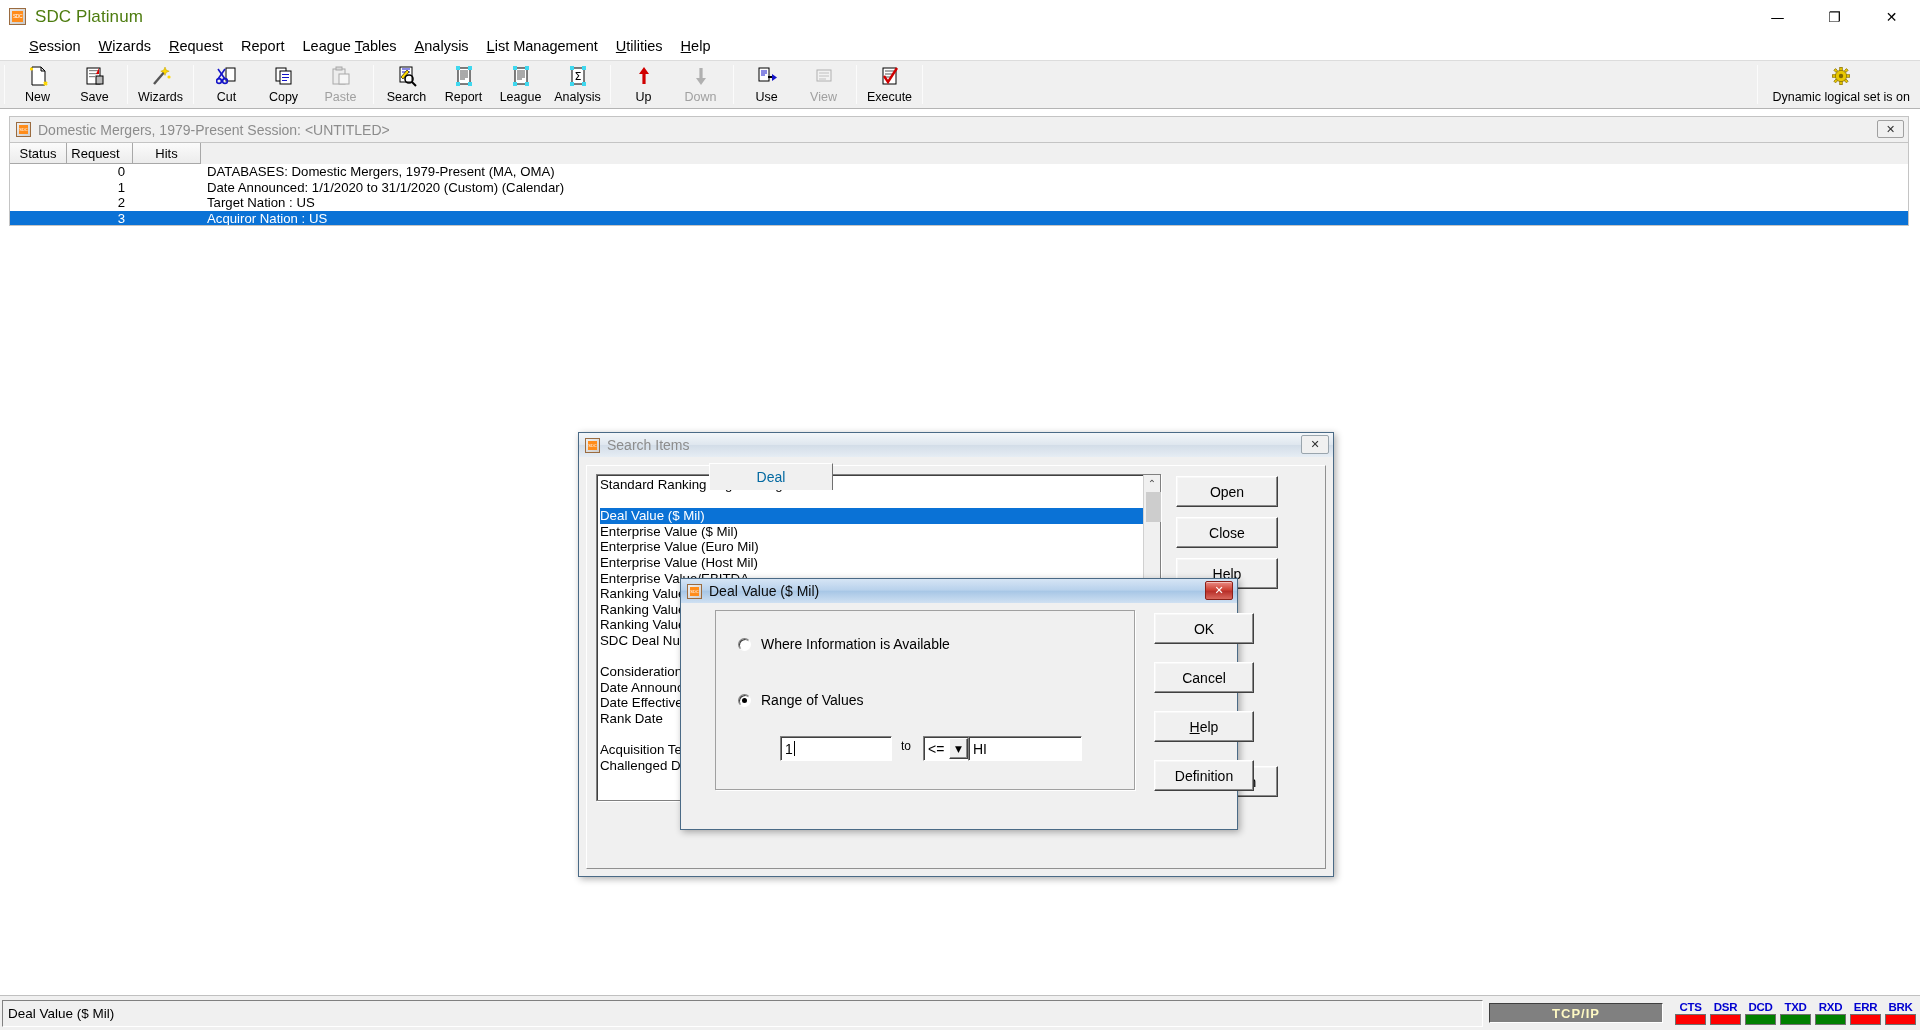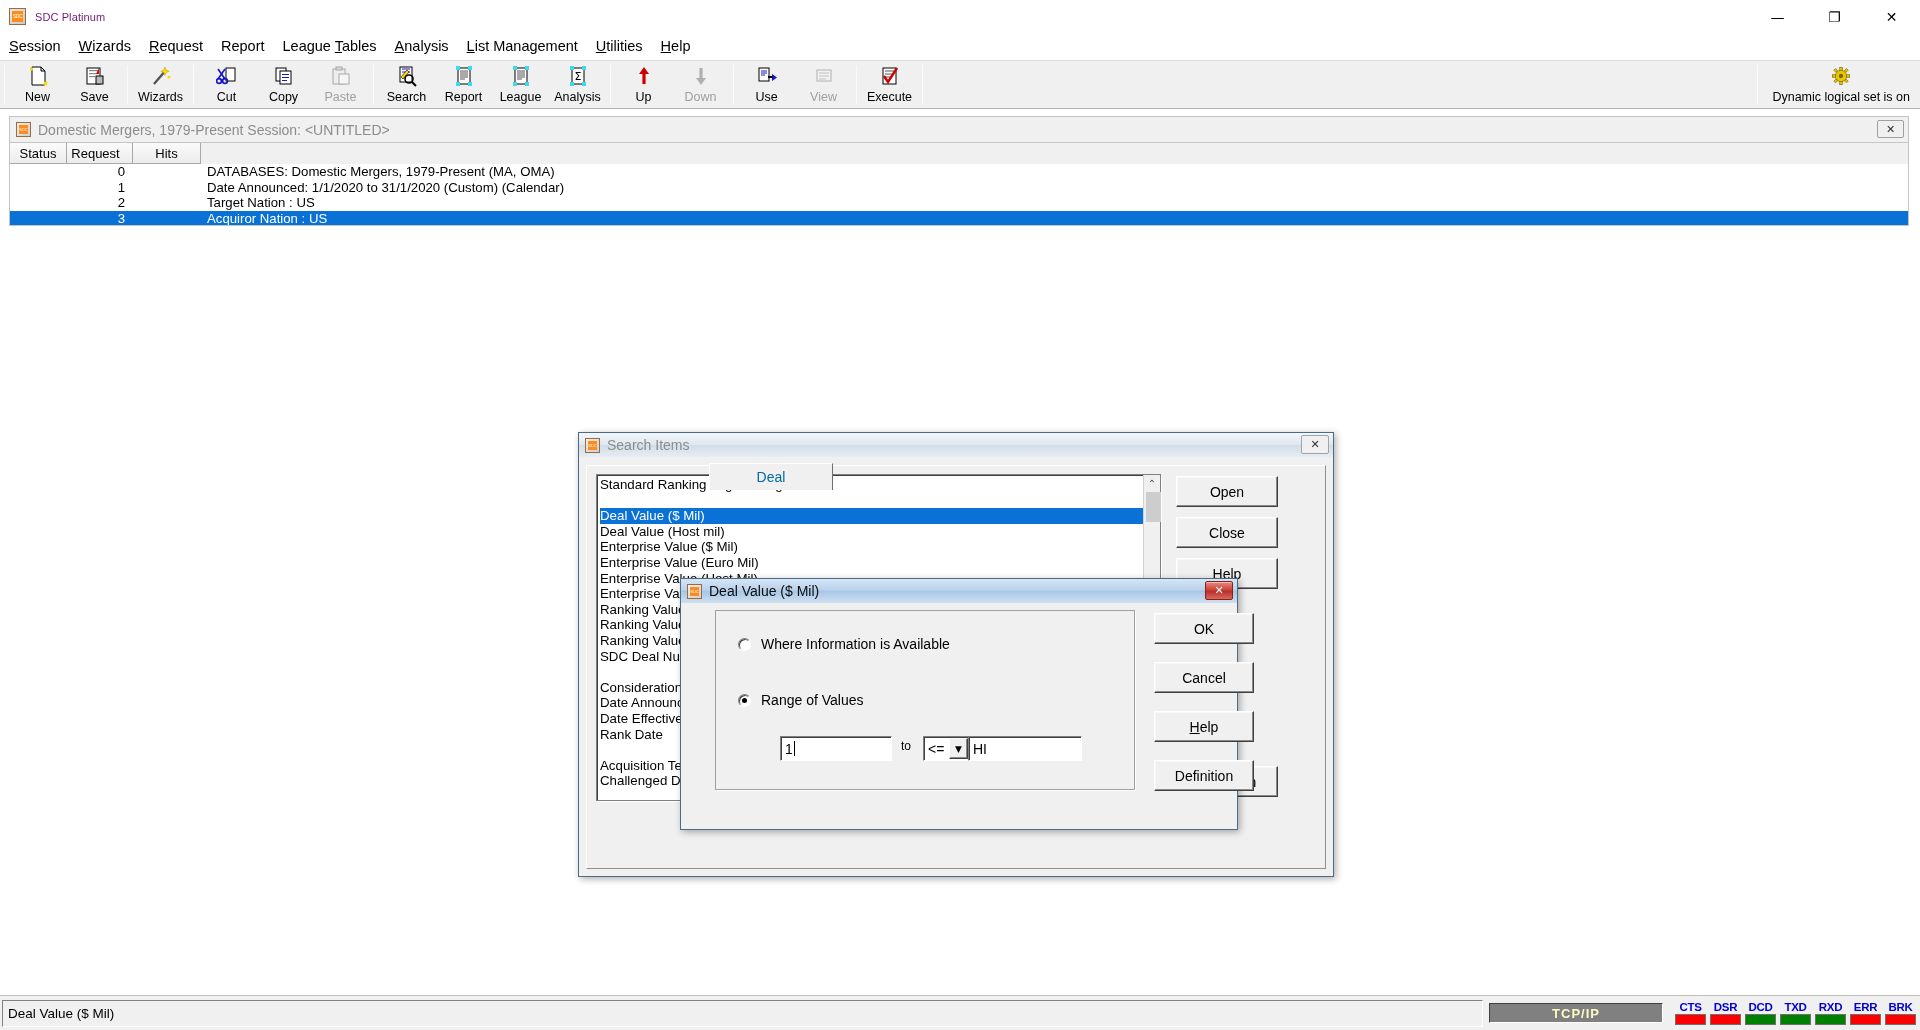--- a/index.html
+++ b/index.html
@@ -30,39 +30,39 @@
   }
   #app-icon:after {
     content: "SDC";
     position: absolute; inset: 2px;
     background: #ff8c1a;
     color: #fff; font-size: 5px; line-height: 11px;
     text-align: center; letter-spacing: -0.5px;
     font-family: "Liberation Sans", sans-serif;
   }
   #app-title {
-    font-size: 11px;
-    color: #701a75;
+    font-size: 17px;
+    color: #4d7c0f;
     letter-spacing: .1px;
   }
   .wincontrols { position: absolute; right: 0; top: 0; height: 33px; display: flex; }
   .wincontrol {
     width: 57px; height: 33px;
     display: flex; align-items: center; justify-content: center;
     font-size: 14px; color: #000;
     font-family: "DejaVu Sans", sans-serif;
   }
 
   
   #menubar {
     height: 27px;
     background: #ffffff;
     display: flex;
     align-items: center;
-    padding-left: 0;
+    padding-left: 20px;
   }
   .menu-item {
     font-size: 14.5px;
     color: #000;
     padding: 3px 9px 4px 9px;
     white-space: nowrap;
     cursor: default;
   }
   .menu-item u { text-decoration: underline; }
 
@@ -667,21 +667,20 @@
       <div class="si-tab">My Favorites</div>
     </div>
 
     <div id="si-panel">
 
       <div id="si-listwrap">
         <div id="si-list">
           <div class="li">Standard Ranking Eligible Flag</div>
           <div class="li blank"></div>
           <div class="li sel">Deal Value ($ Mil)</div>
-          <div class="li">Deal Value (Host mil)</div>
           <div class="li">Enterprise Value ($ Mil)</div>
           <div class="li">Enterprise Value (Euro Mil)</div>
           <div class="li">Enterprise Value (Host Mil)</div>
           <div class="li">Enterprise Value/EBITDA</div>
           <div class="li">Ranking Value inc. Net Debt of Target ($ Mil)</div>
           <div class="li">Ranking Value inc. Net Debt of Target (Euro Mil)</div>
           <div class="li">Ranking Value inc. Net Debt of Target (Host Mil)</div>
           <div class="li">SDC Deal Number</div>
           <div class="li blank"></div>
           <div class="li">Consideration Sought</div>

